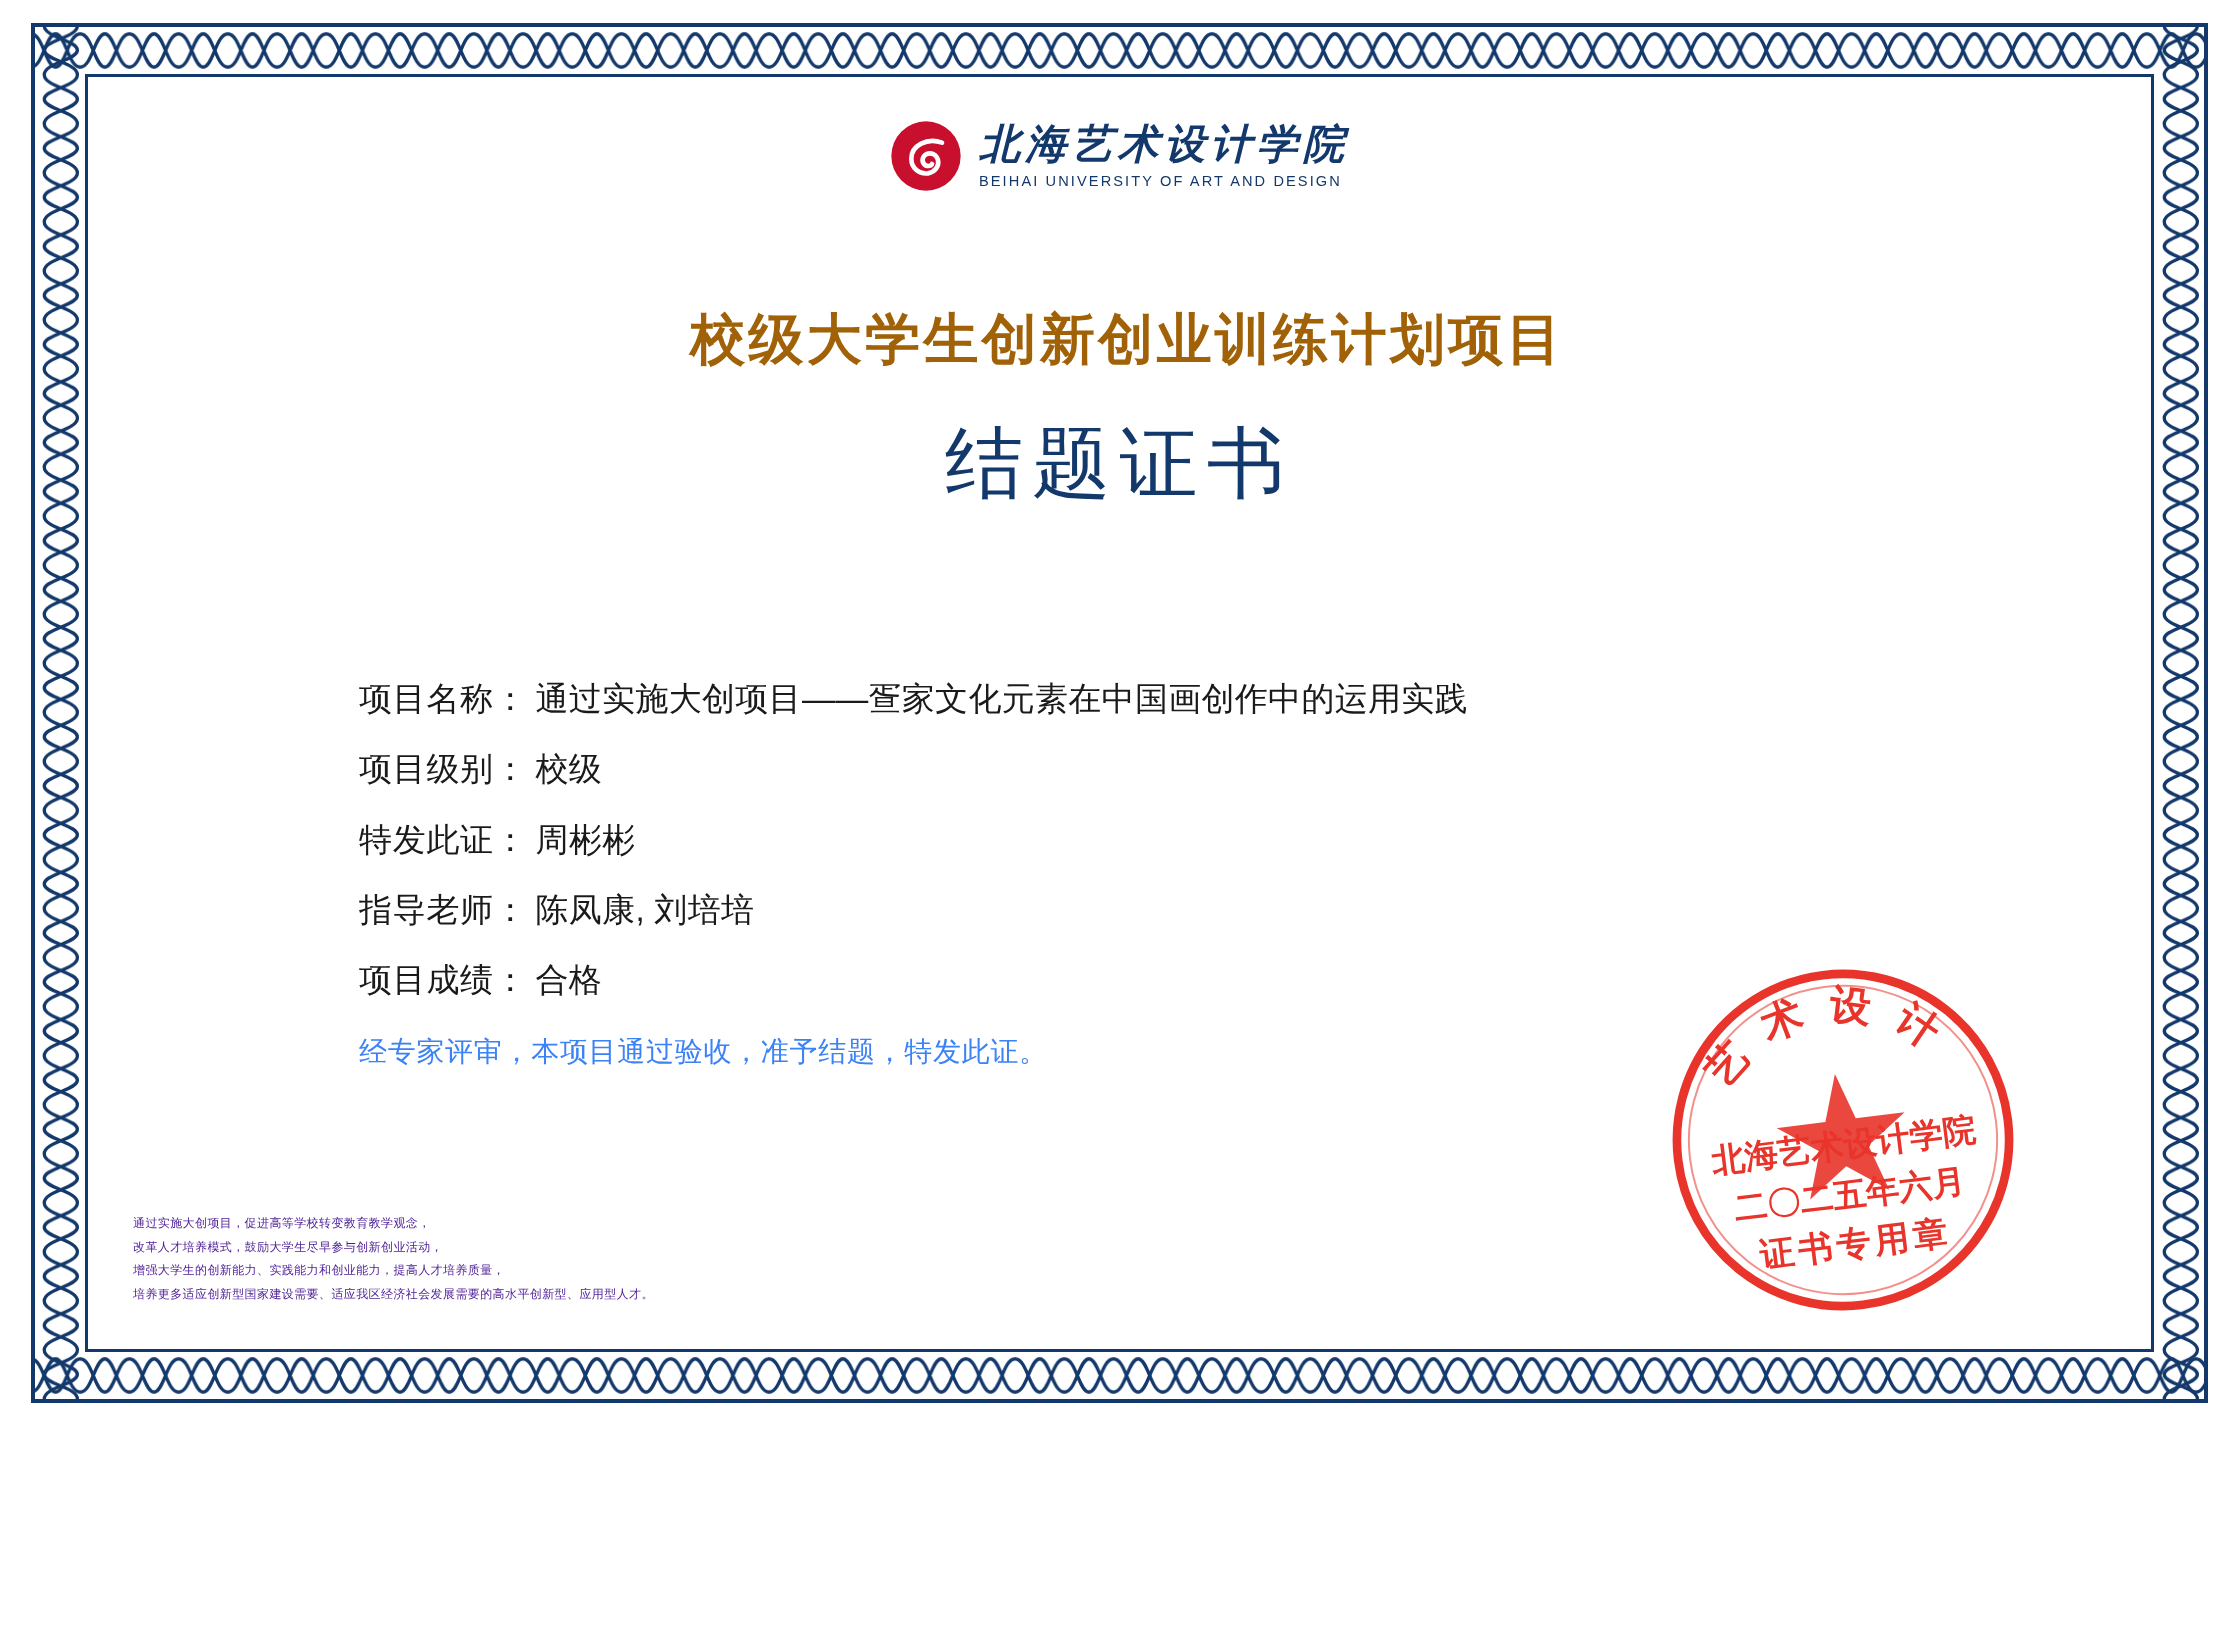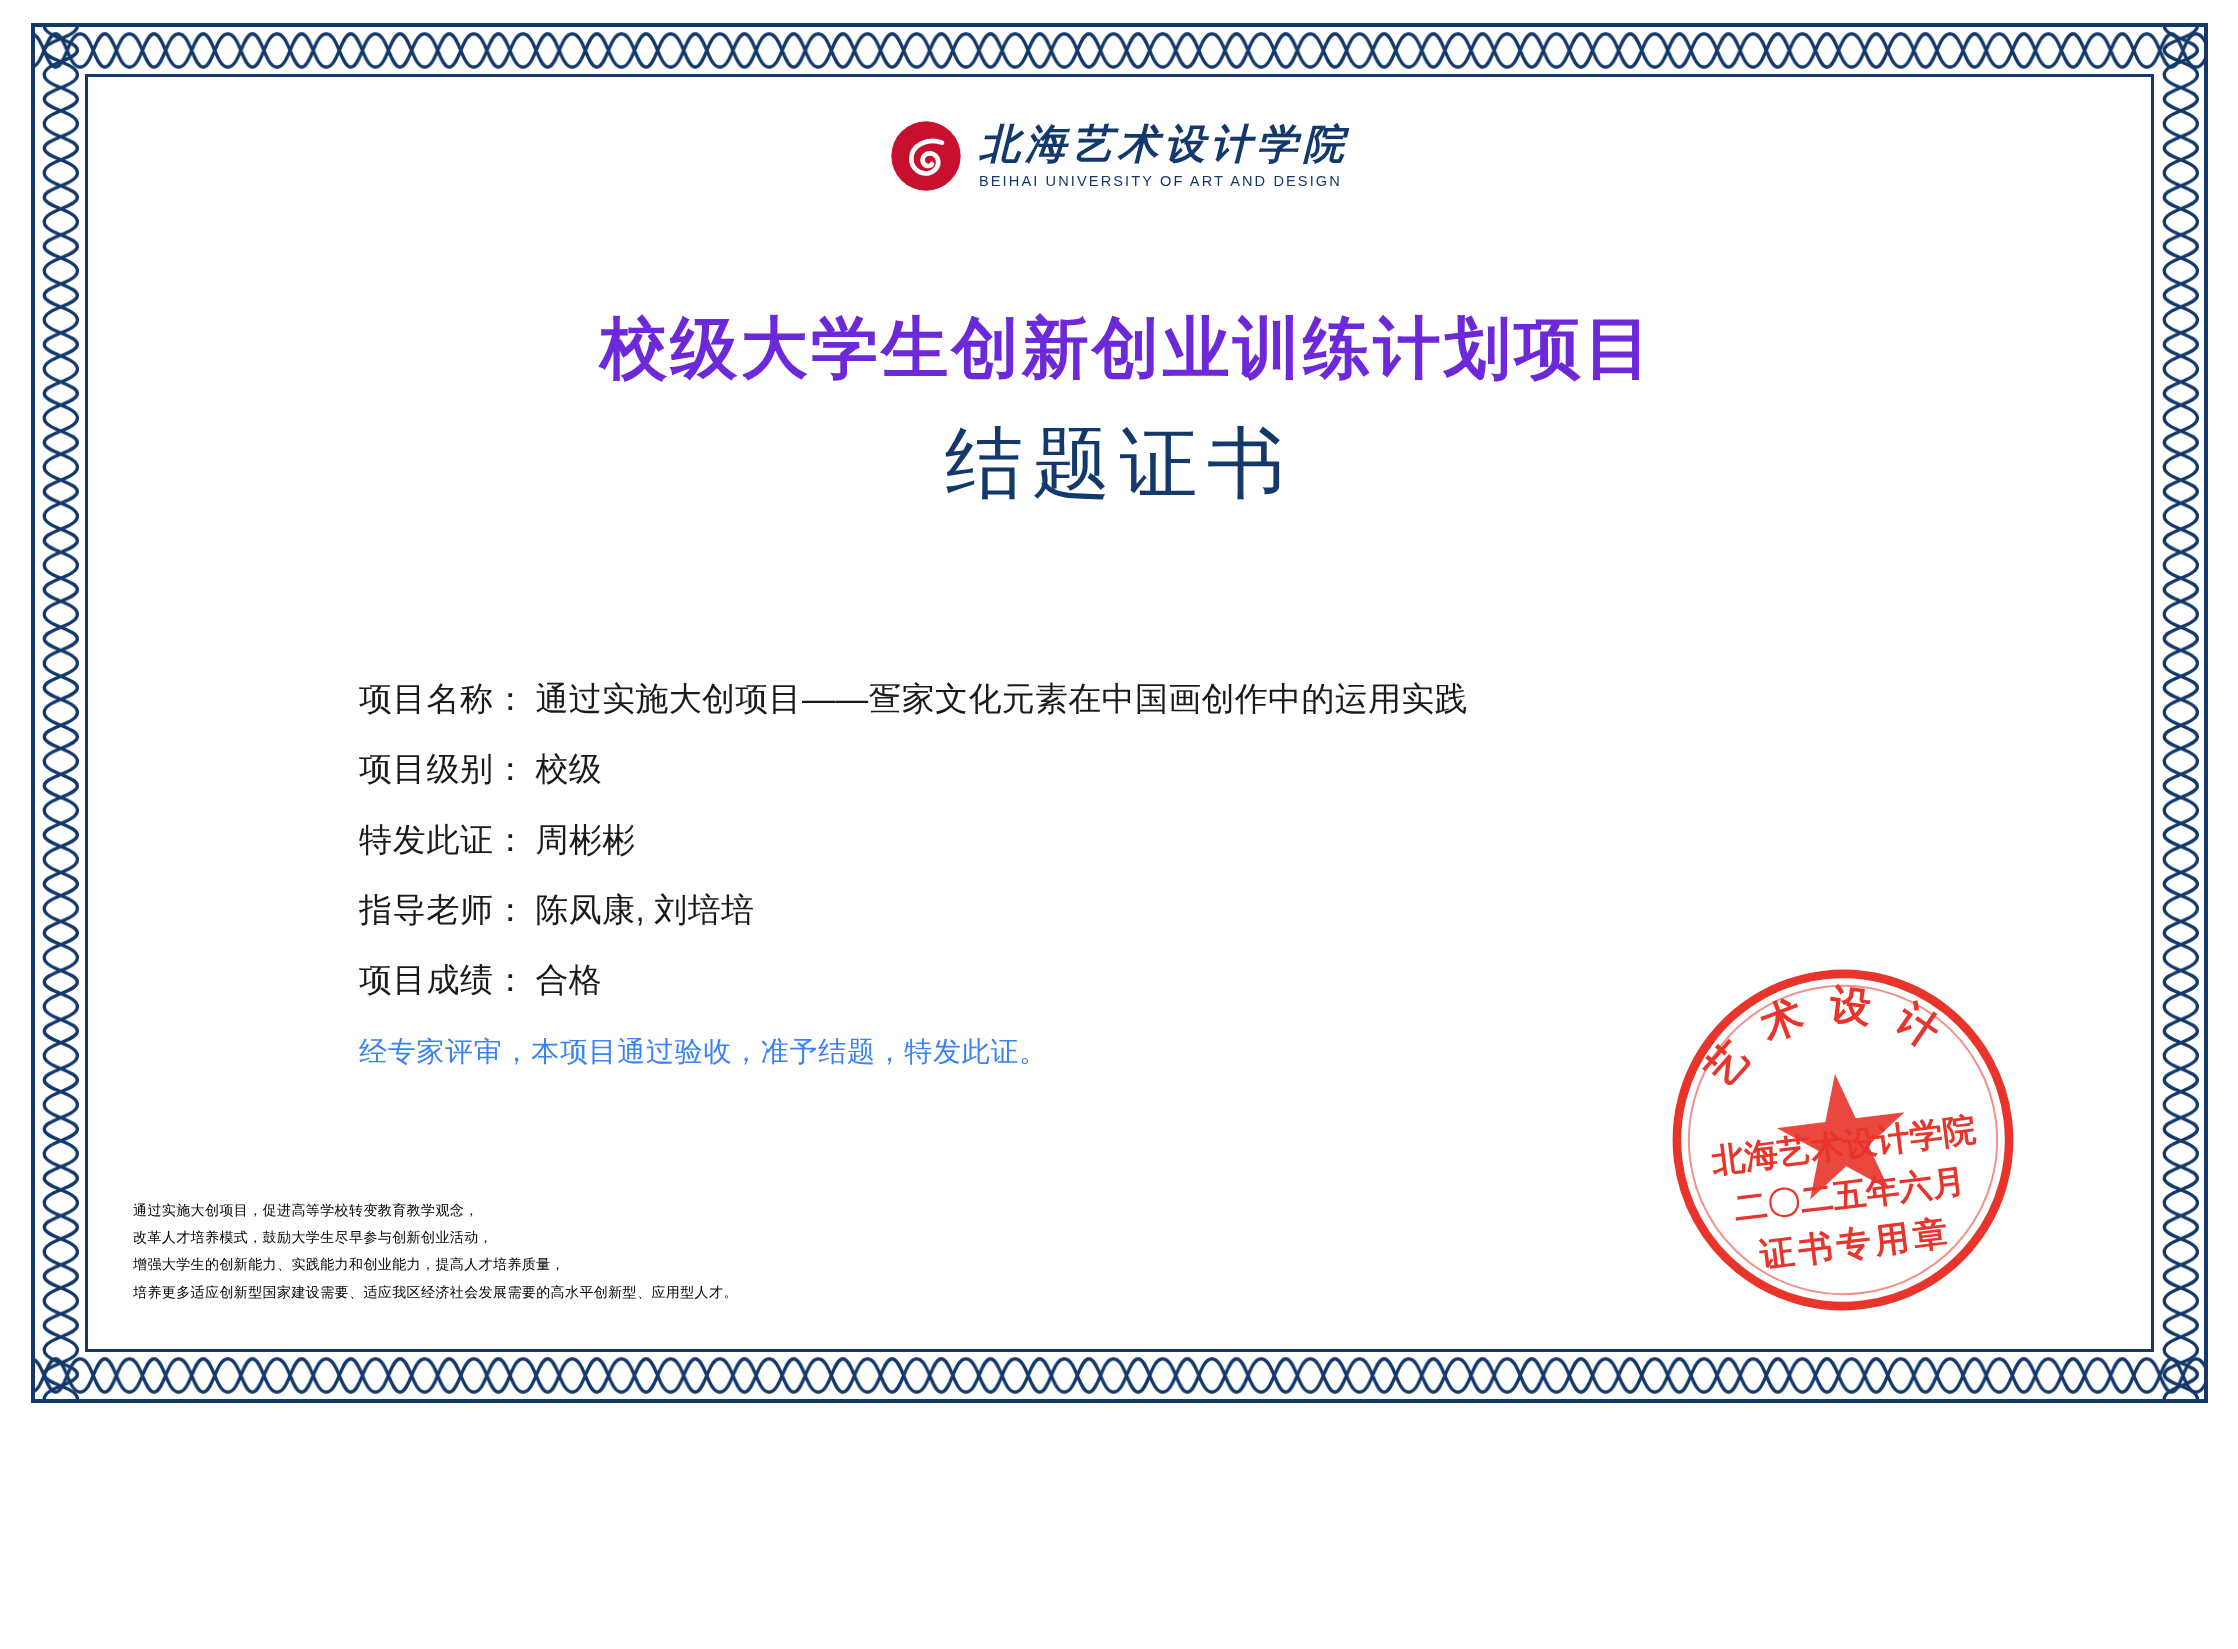--- a/index.html
+++ b/index.html
@@ -100,23 +100,23 @@
     margin-top: 6.7px;
     text-align: left;
   }
 
   
   .title-main {
     position: absolute;
     left: 16px; right: 0;
     top: 303px;
     text-align: center;
-    font-size: 67px;
+    font-size: 55px;
     font-weight: bold;
-    color: #6d28d9;
+    color: #a16207;
     letter-spacing: 3.3px;
     font-family: "Liberation Serif", "DejaVu Serif", serif;
   }
   .title-sub {
     position: absolute;
     left: 0; right: 0;
     top: 412px;
     text-align: center;
     font-size: 78px;
     font-weight: normal;
@@ -155,22 +155,22 @@
     color: #3b82f6;
     font-family: Liberation Serif, serif;
     letter-spacing: 0.7px;
   }
 
   
   .footnote {
     position: absolute;
     left: 133px;
     bottom: 120px;
-    color: #000000;
-    font-size: 14px;
+    color: #4c1d95;
+    font-size: 12px;
     line-height: 1.95;
     font-family: "Liberation Sans", sans-serif;
     letter-spacing: 0.4px;
   }
 
   
   .seal {
     position: absolute;
     right: 200px;
     bottom: 100px;

